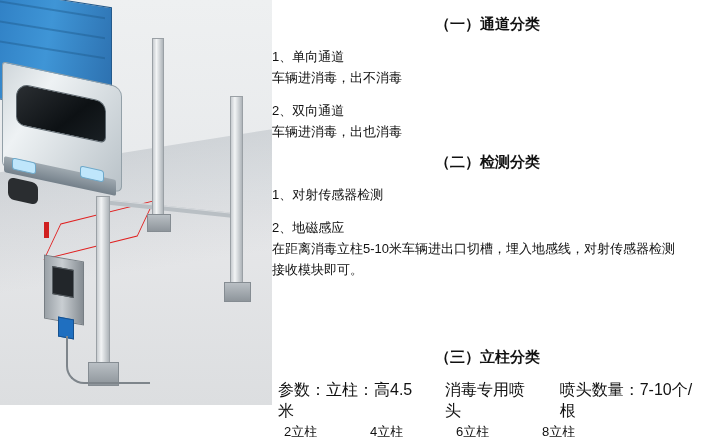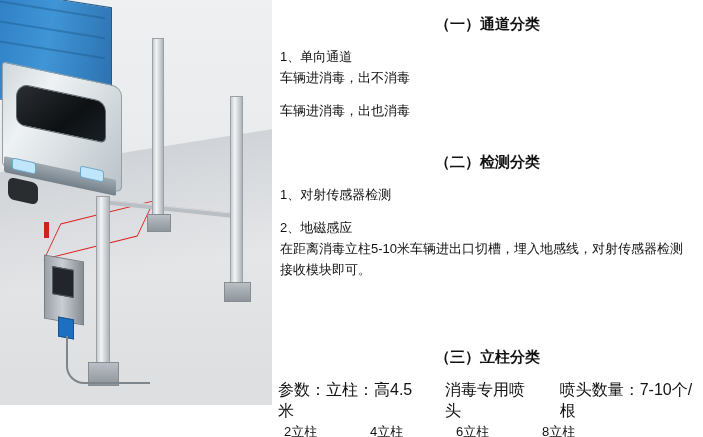--- a/index.html
+++ b/index.html
@@ -226,21 +226,21 @@
     text-align: center;
     font-weight: bold;
     font-size: 15px;
     line-height: 20px;
     margin: 0;
   }
   .para {
     font-size: 13px;
     line-height: 21px;
     margin: 0;
-    padding-left: 8px;
+    padding-left: 0;
   }
   .gap-m { height: 12px; }
 
   .row-params {
     font-size: 16px;
     line-height: 21px;
     padding-left: 6px;
     display: flex;
     gap: 22px;
   }
@@ -299,20 +299,21 @@
   </div>
 
   <div class="content">
 
     <div class="block-1">
       <div class="sec-title">（一）通道分类</div>
       <div class="gap-m"></div>
       <div class="para">1、单向通道</div>
       <div class="para">车辆进消毒，出不消毒</div>
       <div class="gap-m"></div>
+      <div class="para">2、双向通道</div>
       <div class="para">车辆进消毒，出也消毒</div>
     </div>
 
     <div class="block-2">
       <div class="sec-title">（二）检测分类</div>
       <div class="gap-m"></div>
       <div class="para">1、对射传感器检测</div>
       <div class="gap-m"></div>
       <div class="para">2、地磁感应</div>
       <div class="para">在距离消毒立柱5-10米车辆进出口切槽，埋入地感线，对射传感器检测</div>

